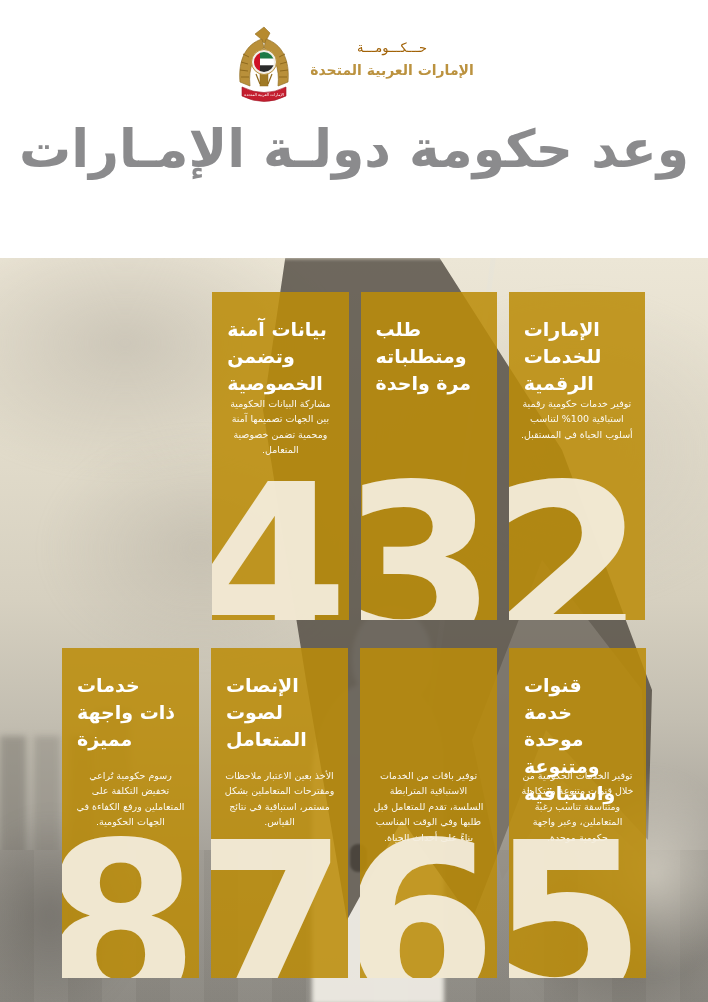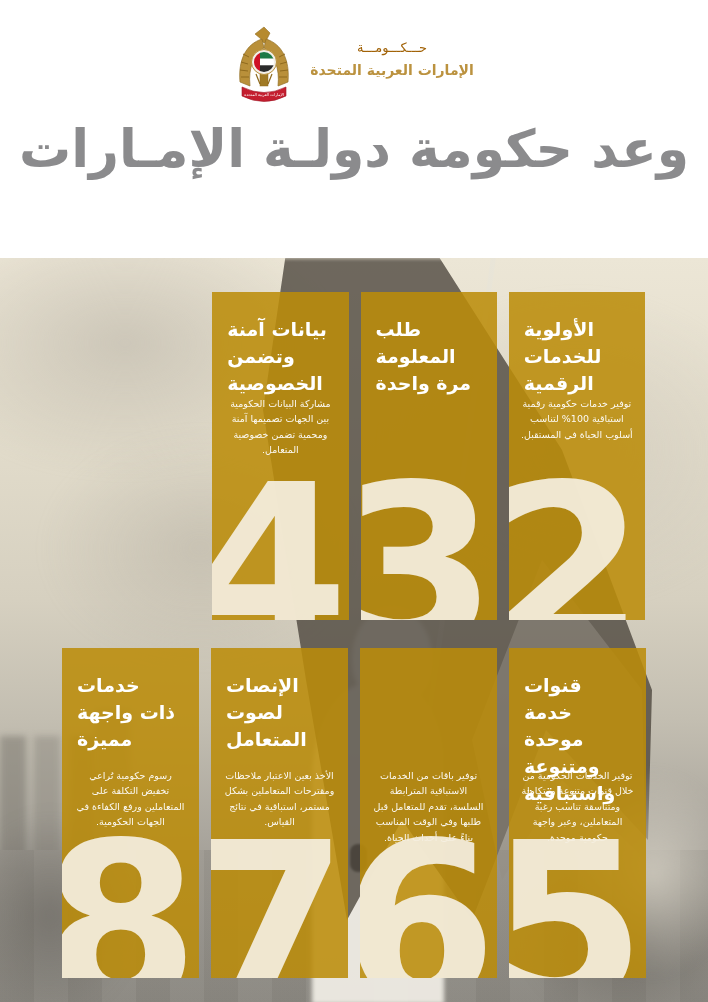--- a/index.html
+++ b/index.html
@@ -107,29 +107,29 @@
     <div class="layer ghutra"></div>
     <div class="layer robe"></div>
     <div class="layer hand"></div>
     <div class="layer flag"></div>
     <div class="layer flag-fold"></div>
     <div class="layer flag-light"></div>
   </div>
 
   <div class="row row1">
     <div class="card">
-      <div class="card-heading">الأولوية
+      <div class="card-heading">الإمارات
 للخدمات
 الرقمية</div>
       <div class="card-body">توفير خدمات حكومية رقمية استباقية 100% لتناسب أسلوب الحياة في المستقبل.</div>
       <div class="card-number">2</div>
     </div>
     <div class="card">
       <div class="card-heading">طلب
-المعلومة
+ومتطلباته
 مرة واحدة</div>
       <div class="card-number">3</div>
     </div>
     <div class="card">
       <div class="card-heading">بيانات آمنة
 وتضمن
 الخصوصية</div>
       <div class="card-body">مشاركة البيانات الحكومية بين الجهات تصميمها آمنة ومحمية تضمن خصوصية المتعامل.</div>
       <div class="card-number">4</div>
     </div>

